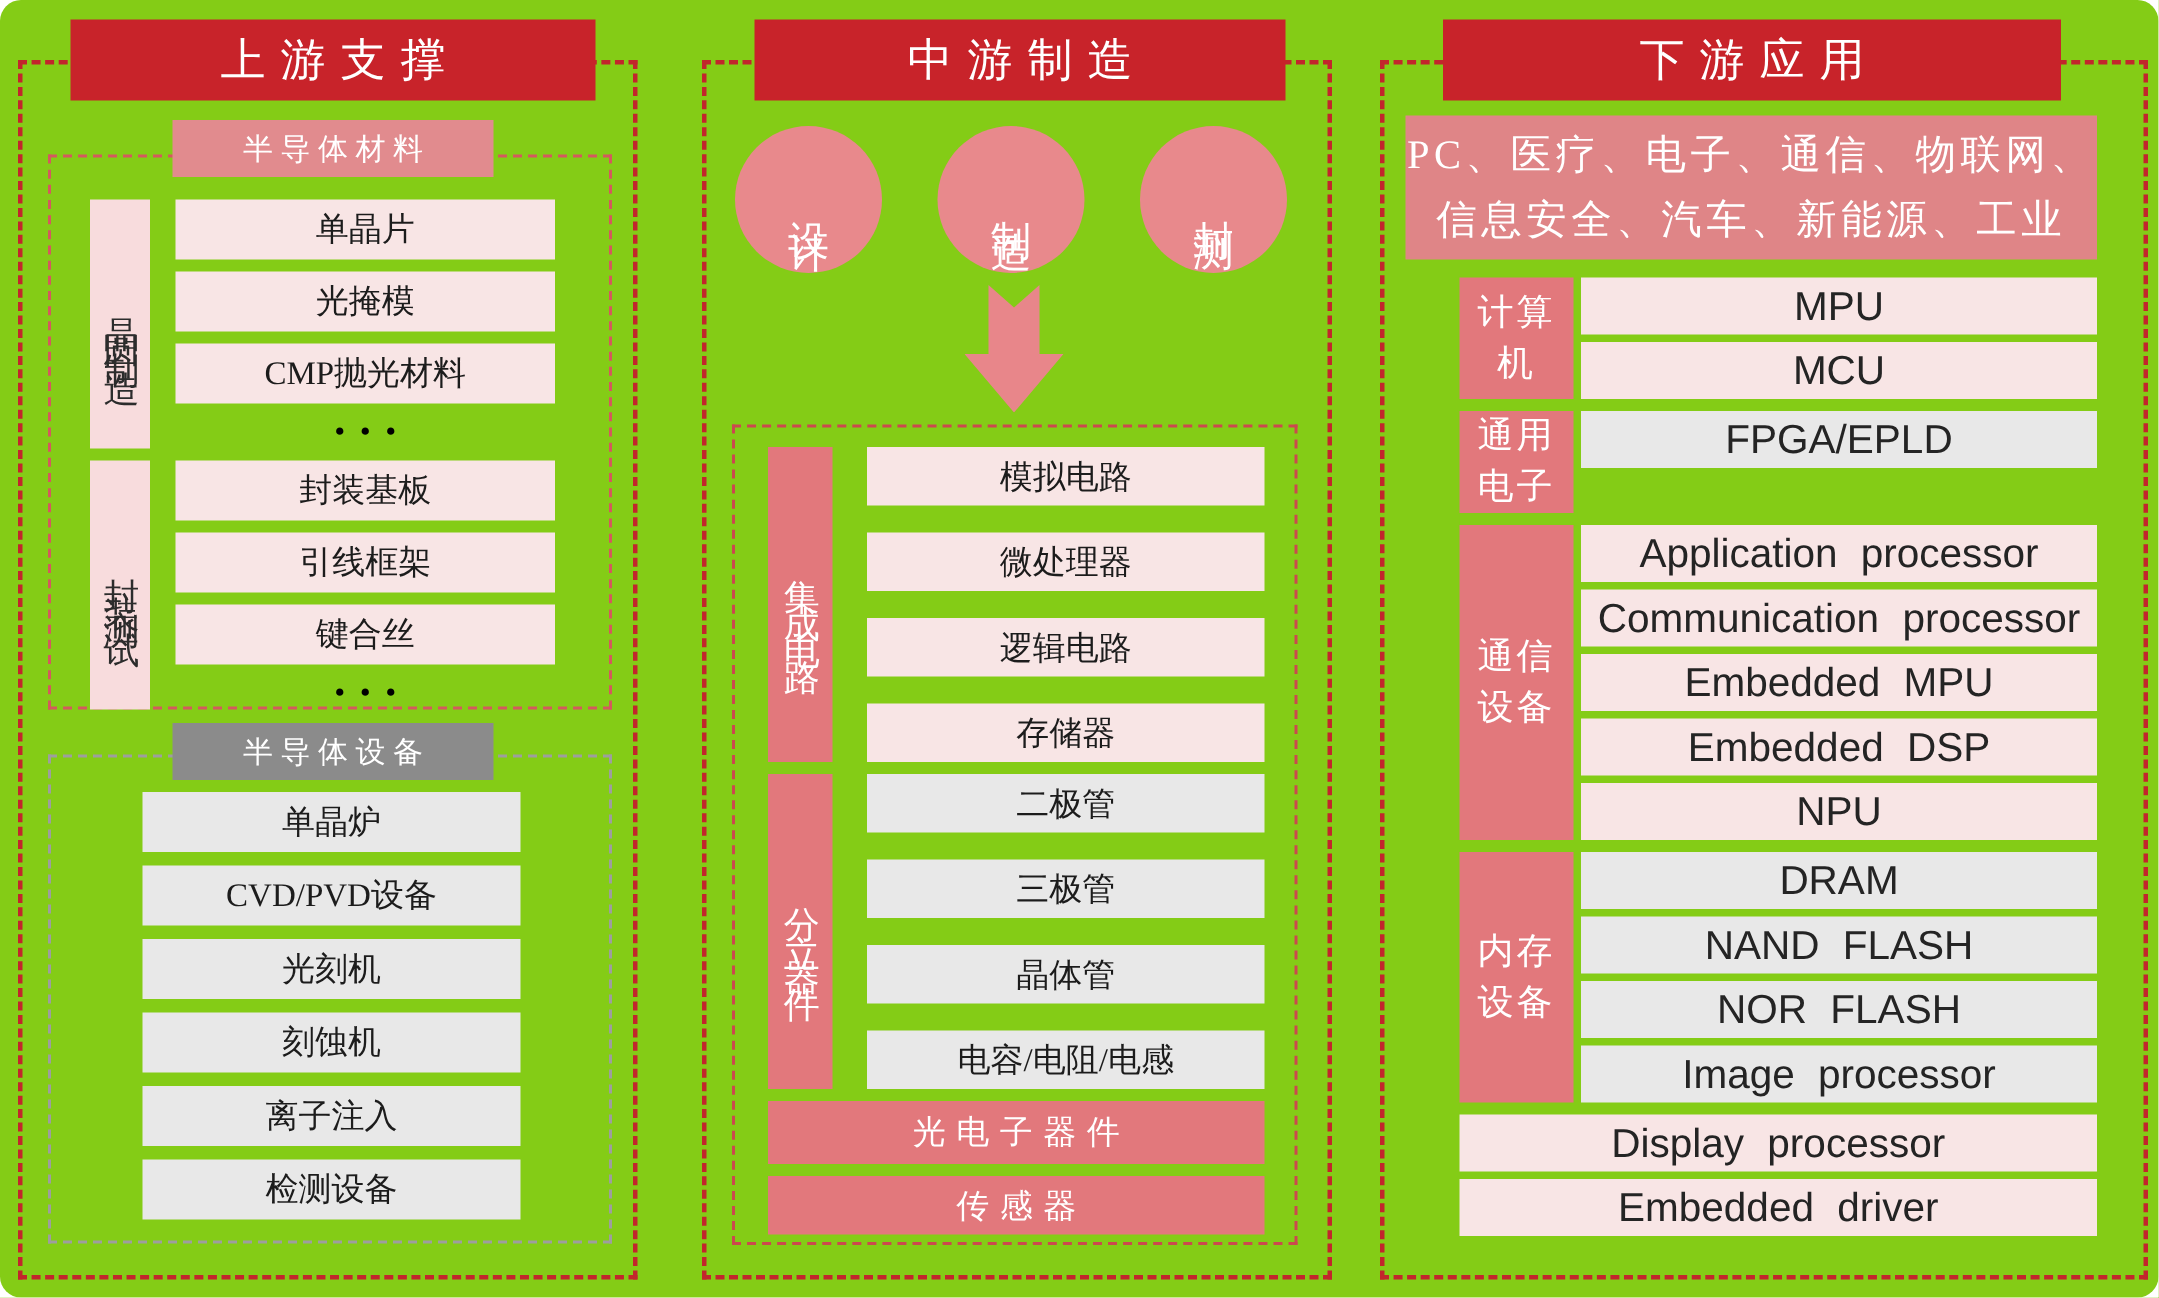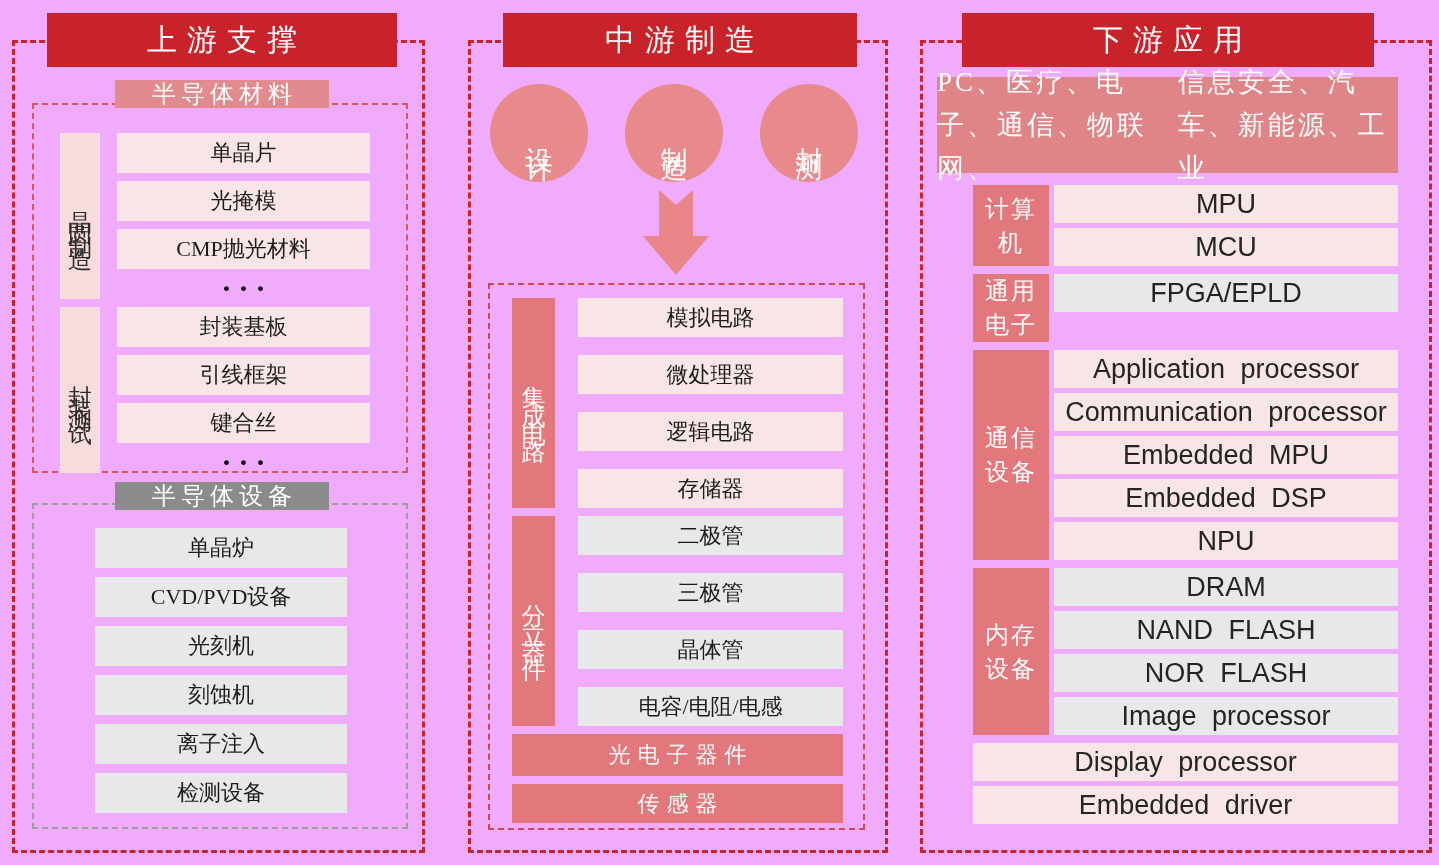--- a/index.html
+++ b/index.html
@@ -12,34 +12,34 @@
     --salmon-sub:#e18b8e;
     --banner:#df8587;
     --pink-item:#f8e5e5;
     --pink-label:#f8dcdd;
     --gray-item:#e8e8e8;
     --gray-header:#8b8b8b;
     --ink:#1c1c1c;
   }
   html,body{margin:0;padding:0;background:#fff;}
   .canvas{
-    position:relative;width:1439px;height:865px;background:#f0abfc;overflow:hidden;
-    font-family:"Liberation Serif","DejaVu Serif",serif;color:var(--ink);
+    position:relative;width:1439px;height:865px;background:#84cc16;overflow:hidden;
+    font-family:"Liberation Serif","DejaVu Serif",serif;color:var(--ink);border-radius:14px;
   }
   .abs{position:absolute;box-sizing:border-box;}
   .dashed-red{border:3px dashed var(--border-red);}
   .dashed-red-light{border:2px dashed var(--border-red-light);}
   .dashed-gray{border:2px dashed var(--border-gray);}
   .col-header{
     background:var(--dark-red);color:#fff;display:flex;align-items:center;justify-content:center;
     font-size:30px;letter-spacing:10px;text-indent:10px;height:54px;top:13px;z-index:3;
   }
   .sub-header{
     color:#fff;display:flex;align-items:center;justify-content:center;
-    font-size:24px;letter-spacing:5px;text-indent:5px;height:28px;z-index:3;
+    font-size:20px;letter-spacing:5px;text-indent:5px;height:38px;z-index:3;
   }
   .salmon-bg{background:var(--salmon-sub);}
   .grayhead-bg{background:var(--gray-header);}
   .stack{display:flex;flex-direction:column;}
   .item{
     height:40px;display:flex;align-items:center;justify-content:center;
     font-size:22px;line-height:1;white-space:nowrap;
   }
   .item.pink{background:var(--pink-item);}
   .item.gray{background:var(--gray-item);}
@@ -69,21 +69,21 @@
   .mid-group{display:flex;gap:23px;}
   .mid-group .vlabel{width:43px;flex:0 0 43px;background:var(--salmon);color:#fff;letter-spacing:18px;}
   .mid-group .stack{flex:1;gap:18px;}
   .mid-group .item{height:39px;}
   .mid-bar{
     height:42px;background:var(--salmon);color:#fff;display:flex;align-items:center;justify-content:center;
     font-size:22px;letter-spacing:7px;text-indent:7px;
   }
   .mid-bar:last-child{height:39px;}
   .banner{
-    background:var(--banner);color:#fff;display:flex;flex-direction:row;align-items:center;justify-content:center;
+    background:var(--banner);color:#fff;display:flex;flex-direction:column;align-items:center;justify-content:center;
     font-size:27px;letter-spacing:3px;line-height:43px;z-index:2;
   }
   .down-groups{display:flex;flex-direction:column;gap:8px;padding-left:36px;}
   .down-group{display:flex;gap:5px;}
   .down-group .hlabel{
     width:76px;flex:0 0 76px;background:var(--salmon);color:#fff;
     display:flex;align-items:center;justify-content:center;text-align:center;
     font-size:24px;letter-spacing:2px;line-height:34px;padding:0 6px;box-sizing:border-box;
     word-break:break-all;
   }

